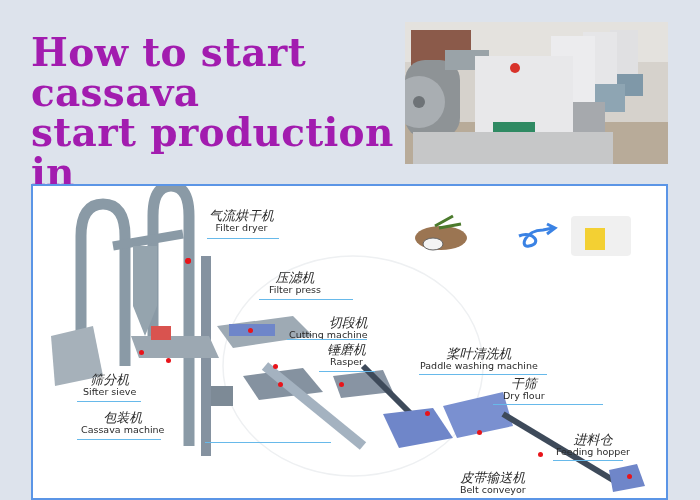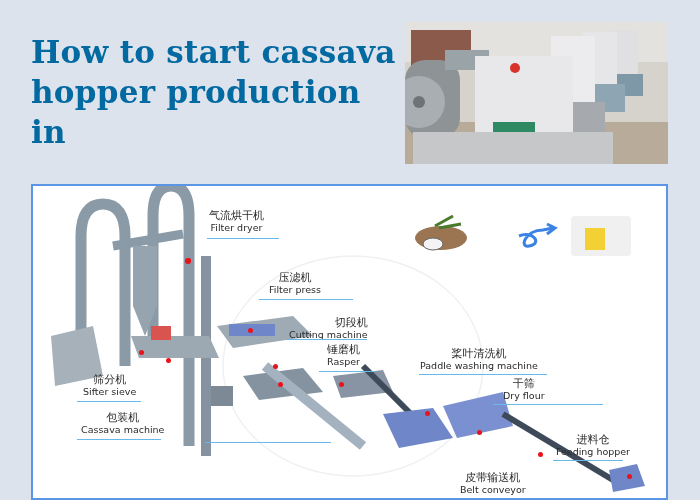--- a/index.html
+++ b/index.html
@@ -1,32 +1,32 @@
 <!DOCTYPE html>
 <html><head>
 <meta charset="utf-8">
 <style>
   html,body{margin:0;padding:0;}
   body{width:700px;height:500px;background:#dde3ec;position:relative;overflow:hidden;font-family:"DejaVu Sans",sans-serif;}
-  .title{position:absolute;left:31px;top:32px;width:370px;font-family:"DejaVu Serif",serif;font-weight:bold;font-size:31px;line-height:40px;color:#0369a1;letter-spacing:0.3px;}
+  .title{position:absolute;left:31px;top:32px;width:370px;font-family:"DejaVu Serif",serif;font-weight:bold;font-size:39px;line-height:40px;color:#a21caf;letter-spacing:0.3px;}
   .title span{display:block;}
   .photo{position:absolute;left:405px;top:22px;width:263px;height:142px;background:#c9c4bb;overflow:hidden;}
   .diagram{position:absolute;left:31px;top:184px;width:633px;height:312px;background:#fff;border:2px solid #5b95e6;overflow:hidden;}
   .lbl{position:absolute;font-size:9.5px;color:#2a2a2a;line-height:12px;text-align:center;white-space:nowrap;}
-  .lbl .zh{display:block;font-size:11px;}
+  .lbl .zh{display:block;font-size:13px;font-style:italic;}
   .lbl .en{display:block;}
   .uline{position:absolute;height:1px;background:#67b9ea;}
   .dot{position:absolute;width:5px;height:5px;border-radius:50%;background:#e8141a;}
 </style>
 </head>
 <body>
 
 <div class="title">
   <span>How to start cassava</span>
-  <span>hopper production in</span>
+  <span>start production in</span>
 </div>
 
 <div class="photo">
   <svg width="263" height="142" viewBox="0 0 263 142">
     <rect width="263" height="142" fill="#d6d2cc"></rect>
     <rect x="0" y="0" width="263" height="40" fill="#e4e2de"></rect>
     <rect x="6" y="8" width="60" height="40" fill="#8b5a4a"></rect>
     <rect x="0" y="100" width="263" height="42" fill="#b8ab99"></rect>
 
     <rect x="205" y="8" width="28" height="45" fill="#e0e0e2"></rect>

